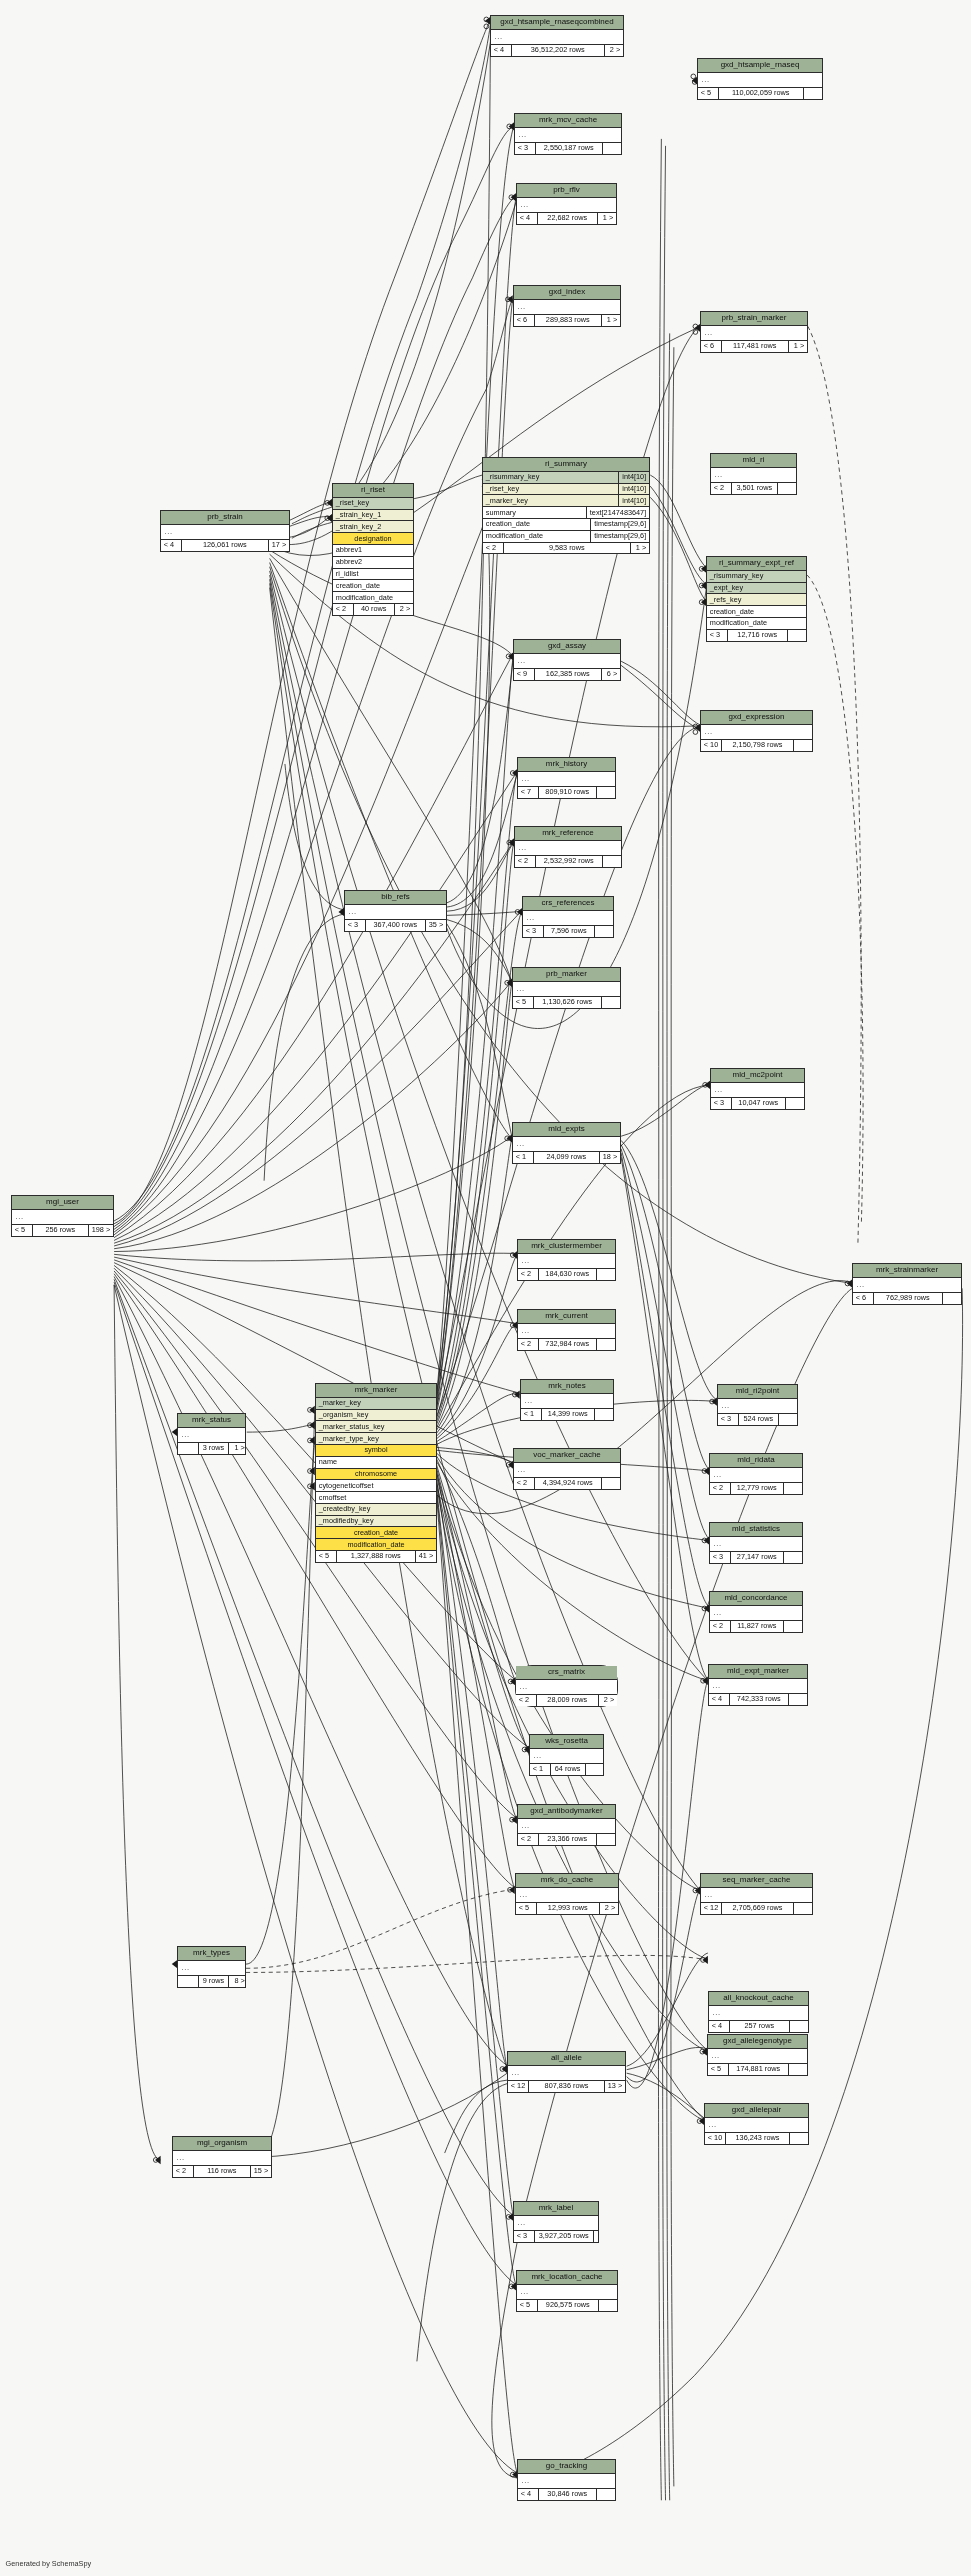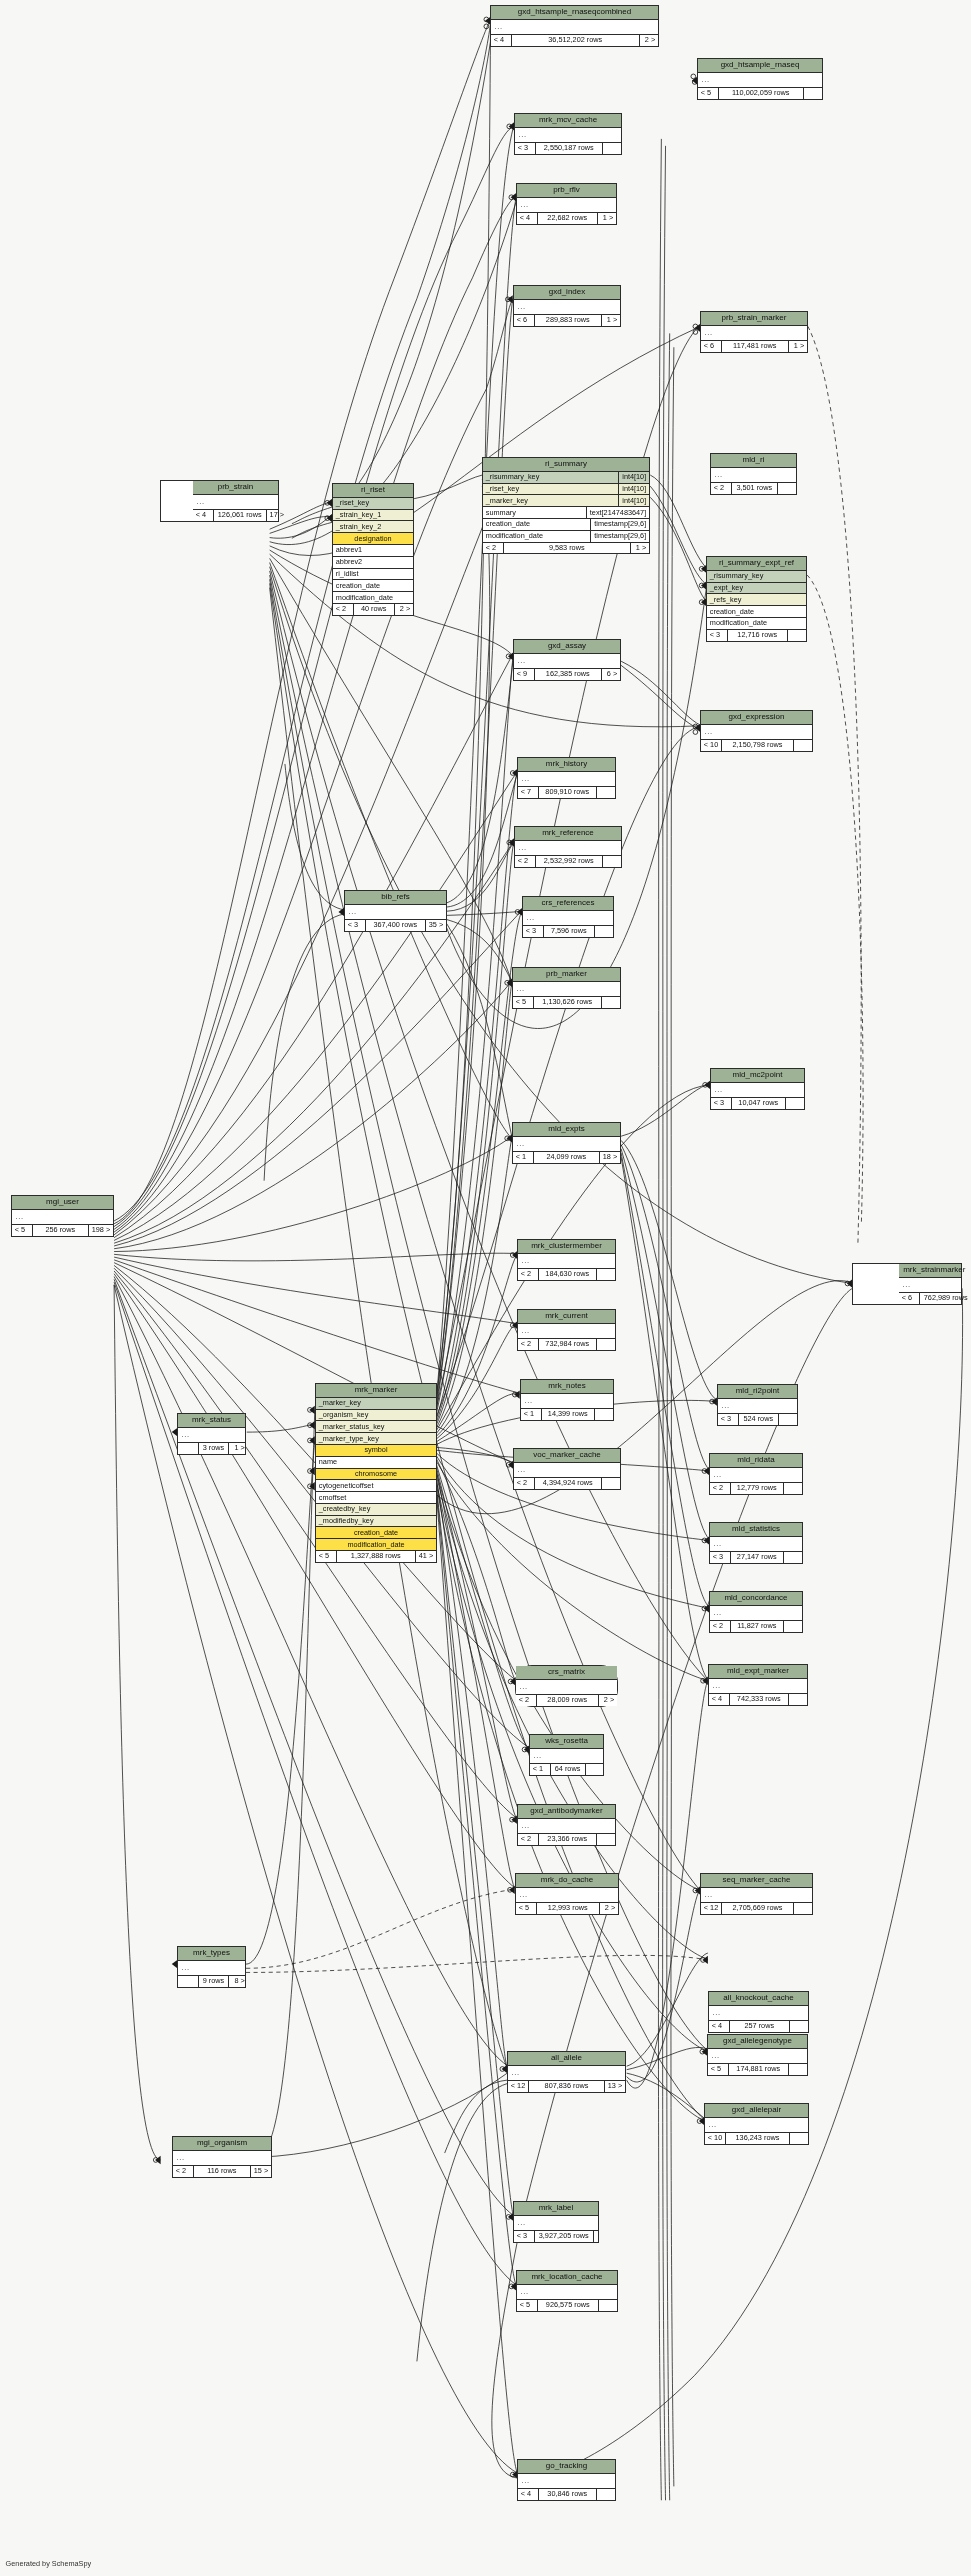--- a/index.html
+++ b/index.html
@@ -349,21 +349,21 @@
       <path d="M453 2134 l0 12 -8 -6 z"></path>
       <path d="M1227 1842 l0 12 -8 -6 z"></path>
       <path d="M231 3104 l0 12 -8 -6 z"></path>
       <path d="M495 1307 l0 12 -8 -6 z"></path>
       <path d="M255 2056 l0 12 -8 -6 z"></path>
       <path d="M255 2822 l0 12 -8 -6 z"></path>
     </g>
   </svg>
 
   <div id="tables-layer">
-      <div class="tbl" style="left: 490px; top: 5px; width: 169px;">
+      <div class="tbl" style="left: 490px; top: 15px; width: 134px;">
         <div class="thead">gxd_htsample_rnaseqcombined</div>
         <div class="ellipsis">...</div>
         <div class="foot">
           <div class="f1">&lt; 4</div>
           <div class="f2">36,512,202 rows</div>
           <div class="f3">2 &gt;</div>
         </div>
       </div>
       <div class="tbl" style="left: 697px; top: 58px; width: 126px;">
         <div class="thead">gxd_htsample_rnaseq</div>
@@ -403,21 +403,21 @@
       </div>
       <div class="tbl" style="left: 700px; top: 311px; width: 108px;">
         <div class="thead">prb_strain_marker</div>
         <div class="ellipsis">...</div>
         <div class="foot">
           <div class="f1">&lt; 6</div>
           <div class="f2">117,481 rows</div>
           <div class="f3">1 &gt;</div>
         </div>
       </div>
-      <div class="tbl" style="left: 160px; top: 480px; width: 119px; padding-left: 32px;">
+      <div class="tbl" style="left: 160px; top: 510px; width: 130px;">
         <div class="thead">prb_strain</div>
         <div class="ellipsis">...</div>
         <div class="foot">
           <div class="f1">&lt; 4</div>
           <div class="f2">126,061 rows</div>
           <div class="f3">17 &gt;</div>
         </div>
       </div>
       <div class="tbl" style="left: 710px; top: 453px; width: 87px;">
         <div class="thead">mld_ri</div>
@@ -727,21 +727,21 @@
       </div>
       <div class="tbl" style="left: 11px; top: 1195px; width: 103px;">
         <div class="thead">mgi_user</div>
         <div class="ellipsis">...</div>
         <div class="foot">
           <div class="f1">&lt; 5</div>
           <div class="f2">256 rows</div>
           <div class="f3">198 &gt;</div>
         </div>
       </div>
-      <div class="tbl" style="left: 852px; top: 1263px; width: 110px; padding-left: 46px;">
+      <div class="tbl" style="left: 852px; top: 1263px; width: 110px;">
         <div class="thead">mrk_strainmarker</div>
         <div class="ellipsis">...</div>
         <div class="foot">
           <div class="f1">&lt; 6</div>
           <div class="f2">762,989 rows</div>
           <div class="f3"></div>
         </div>
       </div>
       <div class="tbl detailed" style="left: 332px; top: 483px; width: 82px;">
         <div class="thead">ri_riset</div>

